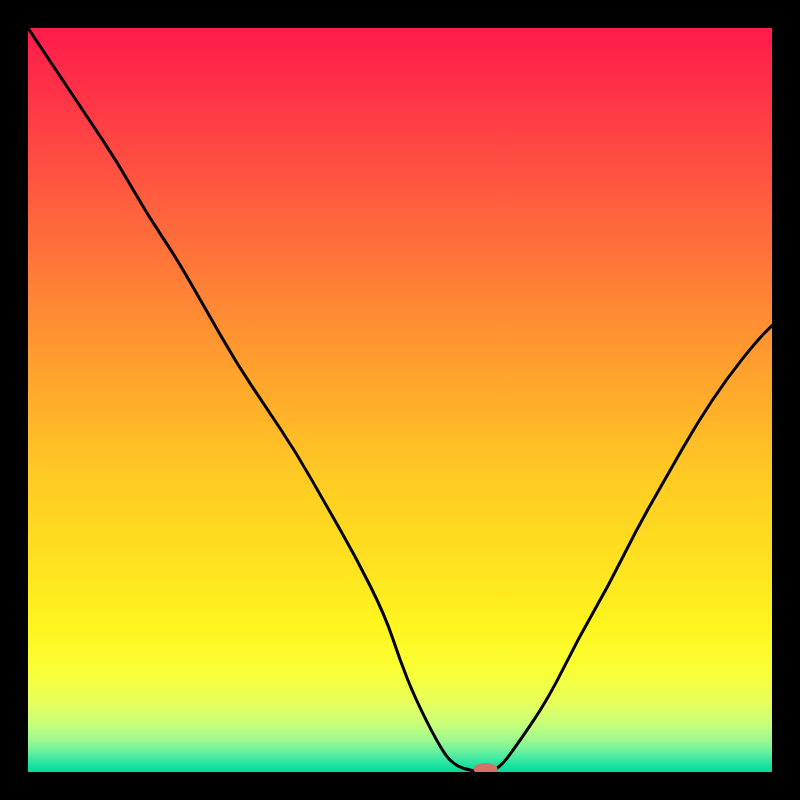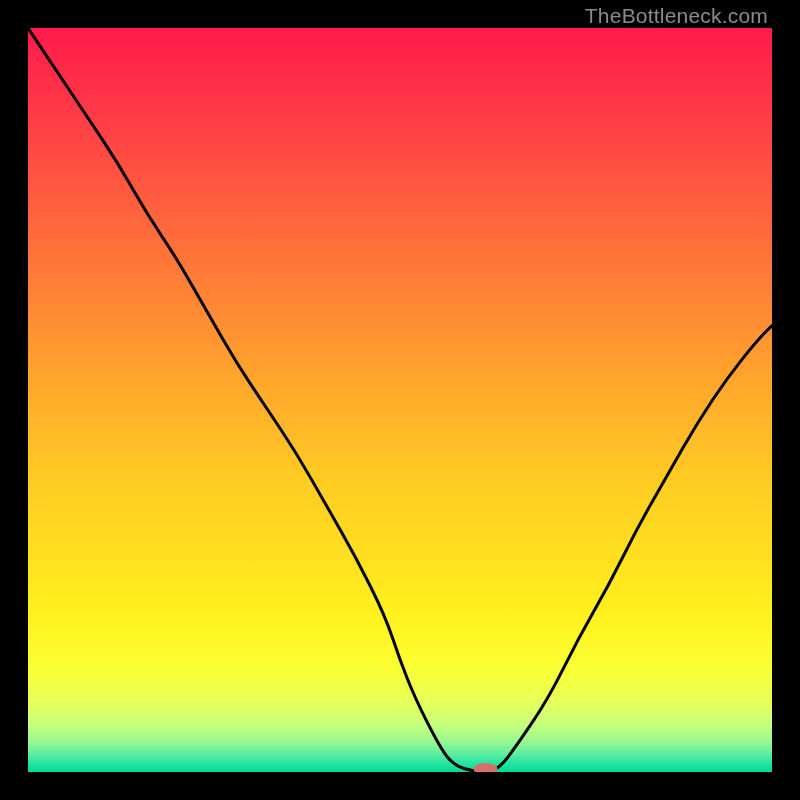--- a/index.html
+++ b/index.html
@@ -62,14 +62,13 @@
             <stop offset="97.5%" stop-color="#5eeea0"></stop>
             <stop offset="99%" stop-color="#1fe3a2"></stop>
             <stop offset="100%" stop-color="#00da96"></stop>
           </linearGradient>
         </defs>
         <rect x="0" y="0" width="744" height="744" fill="url(#bg-grad)"></rect>
         <path d="M 0 0 Q 0 0 14.88 22.319999999999993 Q 29.76 44.639999999999986 44.64 66.95999999999998 Q 59.52 89.27999999999997 74.4 111.60000000000002 Q 89.28 133.92000000000007 104.16 159.96000000000004 Q 119.04 186 133.92000000000002 208.32 Q 148.8 230.64 163.68 256.68 Q 178.56 282.72 193.44 308.76 Q 208.32000000000002 334.79999999999995 223.20000000000002 357.12 Q 238.08 379.44 252.95999999999998 401.76 Q 267.84 424.08 282.72 450.12 Q 297.6 476.16 312.48 502.20000000000005 Q 327.36 528.24 342.24 558 Q 357.12 587.76 364.56 610.0799999999999 Q 372 632.4 379.44 651 Q 386.88 669.6 398.04 691.9200000000001 Q 409.20000000000005 714.24 416.64 725.4 Q 424.08 736.56 435.24 740.28 Q 446.4 744 457.56 744 Q 468.72 744 479.88 729.12 Q 491.04 714.24 505.91999999999996 691.9200000000001 Q 520.8 669.6 535.68 639.84 Q 550.56 610.08 565.44 584.04 Q 580.32 558 595.2 528.24 Q 610.0799999999999 498.48 624.96 472.44 Q 639.84 446.4 654.72 420.36 Q 669.6 394.32 684.48 372 Q 699.36 349.68 714.24 331.08000000000004 Q 729.12 312.48 736.56 305.04 L 744 297.6" fill="none" stroke="#000" stroke-width="3" stroke-linecap="round" stroke-linejoin="round"></path>
         <ellipse cx="457.56" cy="741" rx="12" ry="6" fill="#d6706b"></ellipse>
       </svg>
   </div>
-  <div class="watermark">TheBottleneck.com</div>
 </div>
 
 </body></html>

